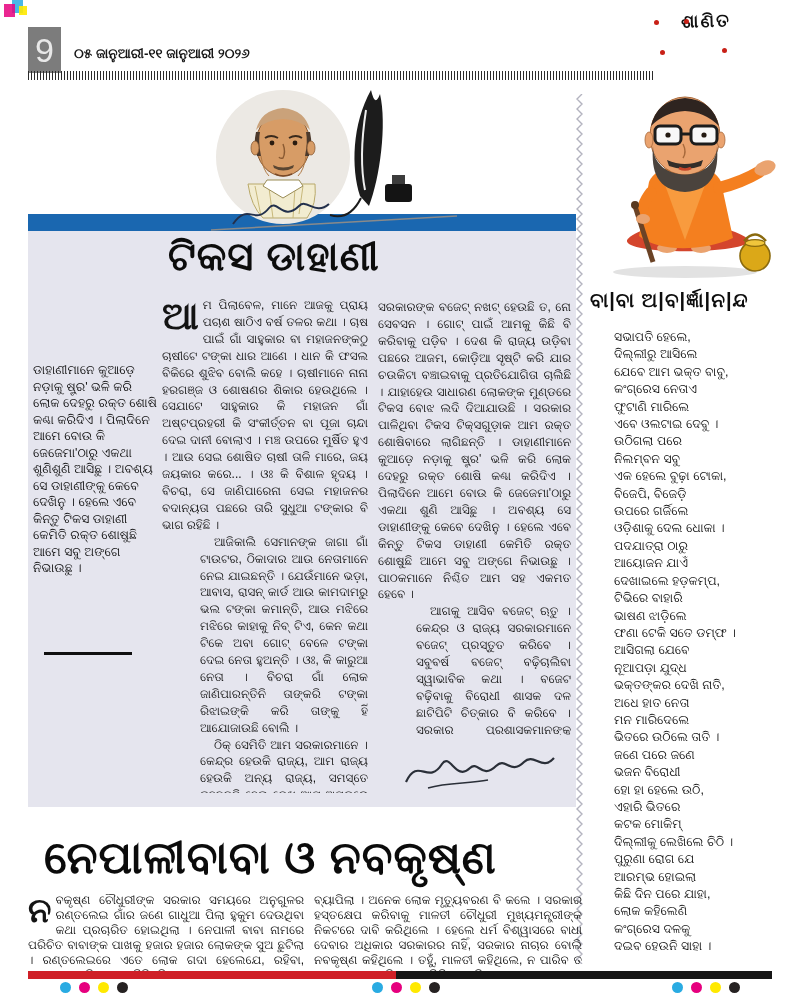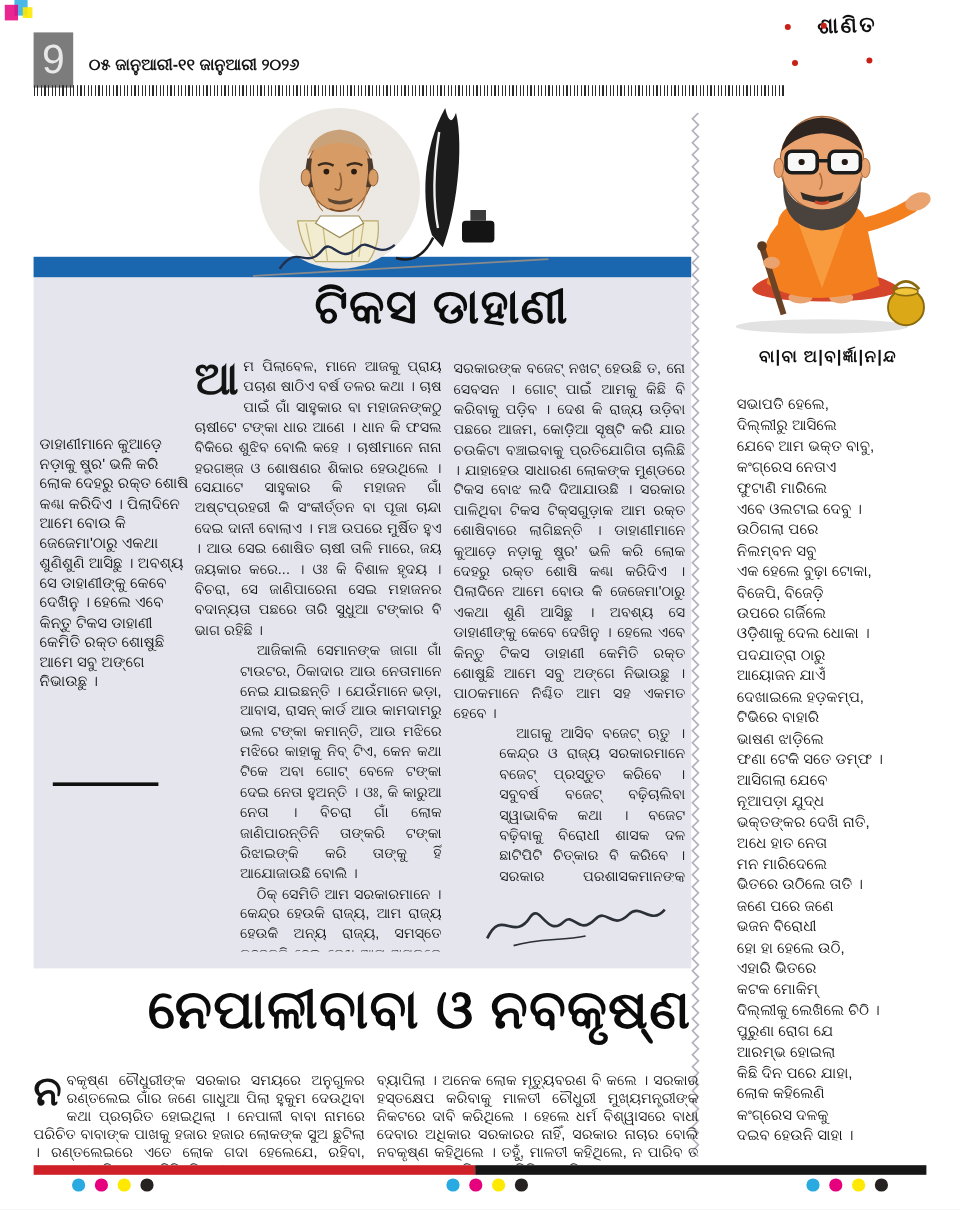--- a/index.html
+++ b/index.html
@@ -25,44 +25,44 @@
   .masthead{right:14px;top:12px;width:160px;text-align:center;line-height:1;}
   .masthead .m-top{font-size:18px;font-weight:bold;letter-spacing:2px;transform:rotate(-2deg);}
   .masthead .m-bottom{font-size:37px;font-weight:bold;margin-top:2px;letter-spacing:1px;}
   .masthead .dot{position:absolute;width:5px;height:5px;border-radius:50%;background:#c82017;}
   .d1{left:28px;top:8px;}.d2{left:58px;top:7px;}.d3{left:34px;top:38px;}.d4{left:96px;top:36px;}
 
   
   .panel{left:28px;top:214px;width:548px;height:593px;background:#e5e5ee;}
   .bluebar{left:28px;top:214px;width:548px;height:17px;background:#1a67b0;}
   .portrait{left:203px;top:86px;width:262px;height:152px;}
-  .headline{left:168px;top:234px;width:400px;text-align:center;
+  .headline{left:168px;top:234px;width:400px;
     font-size:40px;font-weight:bold;letter-spacing:1px;color:#0c0c0c;margin:0;}
   .pullquote{left:33px;top:362px;width:126px;
     font-size:12.5px;line-height:16.5px;color:#101010;}
   .pq-rule{left:44px;top:652px;width:88px;height:3px;background:#101010;}
   .bodycol{font-size:12px;line-height:16.9px;text-align:justify;color:#141414;overflow:hidden;}
   .col1{left:162px;top:297px;width:206px;height:496px;}
   .col2{left:378px;top:299px;width:193px;height:436px;}
   .bodycol p{margin:0;}
   .bodycol p.indent{text-indent:14px;margin-left:38px;}
   .dropcap{float:left;font-size:38px;line-height:34px;font-weight:bold;padding:2px 4px 0 0;}
   .signature{left:398px;top:742px;width:165px;height:52px;}
 
   
   .torn{left:575px;top:94px;width:10px;height:870px;}
   .baba{left:597px;top:88px;width:184px;height:200px;}
-  .baba-caption{left:590px;top:289px;width:200px;text-align:center;
-    font-size:14px;font-weight:bold;letter-spacing:1px;color:#0d0d0d;}
+  .baba-caption{left:590px;top:289px;width:200px;text-align:left;
+    font-size:20px;font-weight:bold;letter-spacing:1px;color:#0d0d0d;}
   .poem{left:614px;top:329px;width:176px;font-size:12.5px;line-height:17.4px;color:#141414;}
   .poem-line{white-space:nowrap;}
 
   
-  .bot-headline{left:28px;top:816px;width:548px;text-align:right;
-    font-size:45px;font-weight:bold;letter-spacing:1px;color:#0b0b0b;margin:0;}
+  .bot-headline{left:28px;top:816px;width:548px;text-align:left;
+    font-size:45px;font-weight:bold;letter-spacing:1px;color:#0b0b0b;margin:16px;}
   .botcol{font-size:12px;line-height:15px;text-align:justify;color:#141414;overflow:hidden;}
   .bcol1{left:28px;top:881px;width:276px;height:92px;}
   .bcol2{left:314px;top:881px;width:268px;height:92px;}
   .dropcap2{float:left;font-size:34px;line-height:30px;font-weight:bold;padding:2px 4px 0 0;}
 
   
   .bar-red{left:28px;top:971px;width:368px;height:8px;background:#cf2027;}
   .bar-black{left:396px;top:971px;width:376px;height:8px;background:#161616;}
   .cmyk{top:982px;width:80px;height:13px;display:flex;gap:8px;}
   .cmyk i{width:11px;height:11px;border-radius:50%;display:block;}

